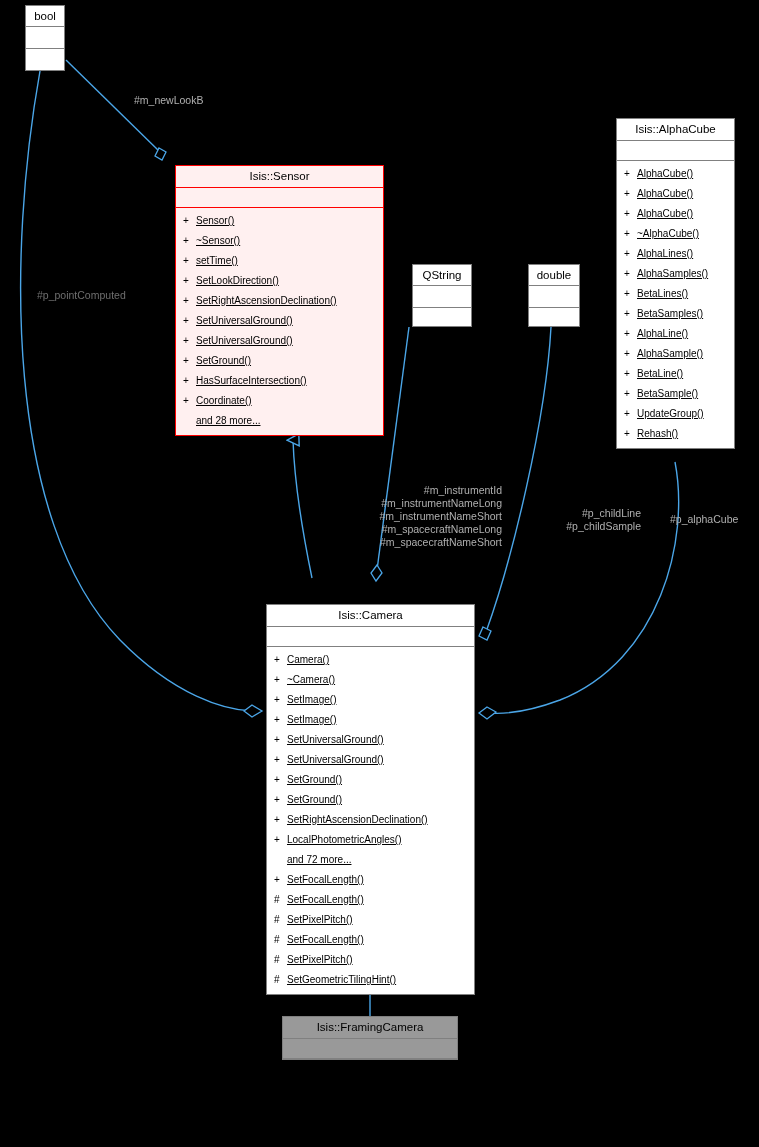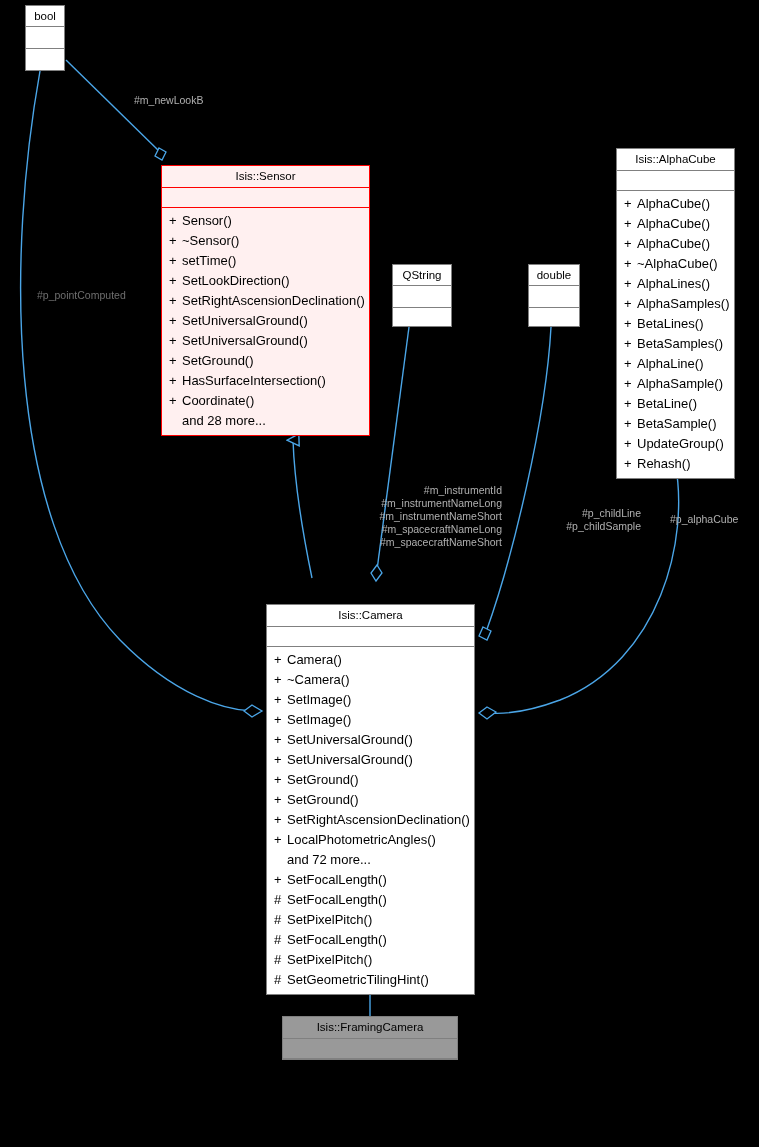--- a/index.html
+++ b/index.html
@@ -42,26 +42,27 @@
     overflow: hidden;
   }
   .node .attrs {
     height: 19px;
     border-bottom: 1px solid #808080;
   }
   .node .methods {
     padding: 3px 0 4px 0;
   }
   .node .methods .m {
-    font-size: 13px;
+    font-size: 10px;
     line-height: 20px;
     height: 20px;
     white-space: nowrap;
     padding-left: 7px;
     overflow: hidden;
+    text-decoration: underline;
   }
   .node .methods .m .vis {
     display: inline-block;
     width: 13px;
   }
 
   
   .prim {
     position: absolute;
     box-sizing: border-box;
@@ -151,33 +152,33 @@
       <path d="M 370 1016 L 370 982" stroke="#4ba6e8" stroke-width="1.4" fill="none" marker-end="url(#inherit)"></path>
     </g>
   </svg>
 
   <div class="prim" style="left:25px; top:5px; width:40px; height:66px;">
     <div class="title">bool</div>
     <div class="row1"></div>
     <div class="row2"></div>
   </div>
 
-  <div class="prim" style="left:392px; top:264px; width:60px; height:63px;">
+  <div class="prim" style="left:412px; top:264px; width:60px; height:63px;">
     <div class="title">QString</div>
     <div class="row1"></div>
     <div class="row2"></div>
   </div>
 
   <div class="prim" style="left:528px; top:264px; width:52px; height:63px;">
     <div class="title">double</div>
     <div class="row1"></div>
     <div class="row2"></div>
   </div>
 
-  <div class="node highlight" style="left:161px; top:165px; width:209px;">
+  <div class="node highlight" style="left:175px; top:165px; width:209px;">
     <div class="title">Isis::Sensor</div>
     <div class="attrs"></div>
     <div class="methods">
         <div class="m"><span class="vis">+</span><span>Sensor()</span></div>
         <div class="m"><span class="vis">+</span><span>~Sensor()</span></div>
         <div class="m"><span class="vis">+</span><span>setTime()</span></div>
         <div class="m"><span class="vis">+</span><span>SetLookDirection()</span></div>
         <div class="m"><span class="vis">+</span><span>SetRightAscensionDeclination()</span></div>
         <div class="m"><span class="vis">+</span><span>SetUniversalGround()</span></div>
         <div class="m"><span class="vis">+</span><span>SetUniversalGround()</span></div>
@@ -205,21 +206,21 @@
         <div class="m"><span class="vis"></span><span>and 72 more...</span></div>
         <div class="m"><span class="vis">+</span><span>SetFocalLength()</span></div>
         <div class="m"><span class="vis">#</span><span>SetFocalLength()</span></div>
         <div class="m"><span class="vis">#</span><span>SetPixelPitch()</span></div>
         <div class="m"><span class="vis">#</span><span>SetFocalLength()</span></div>
         <div class="m"><span class="vis">#</span><span>SetPixelPitch()</span></div>
         <div class="m"><span class="vis">#</span><span>SetGeometricTilingHint()</span></div>
       </div>
   </div>
 
-  <div class="node" style="left:616px; top:148px; width:119px;">
+  <div class="node" style="left:616px; top:118px; width:119px;">
     <div class="title">Isis::AlphaCube</div>
     <div class="attrs"></div>
     <div class="methods">
         <div class="m"><span class="vis">+</span><span>AlphaCube()</span></div>
         <div class="m"><span class="vis">+</span><span>AlphaCube()</span></div>
         <div class="m"><span class="vis">+</span><span>AlphaCube()</span></div>
         <div class="m"><span class="vis">+</span><span>~AlphaCube()</span></div>
         <div class="m"><span class="vis">+</span><span>AlphaLines()</span></div>
         <div class="m"><span class="vis">+</span><span>AlphaSamples()</span></div>
         <div class="m"><span class="vis">+</span><span>BetaLines()</span></div>

